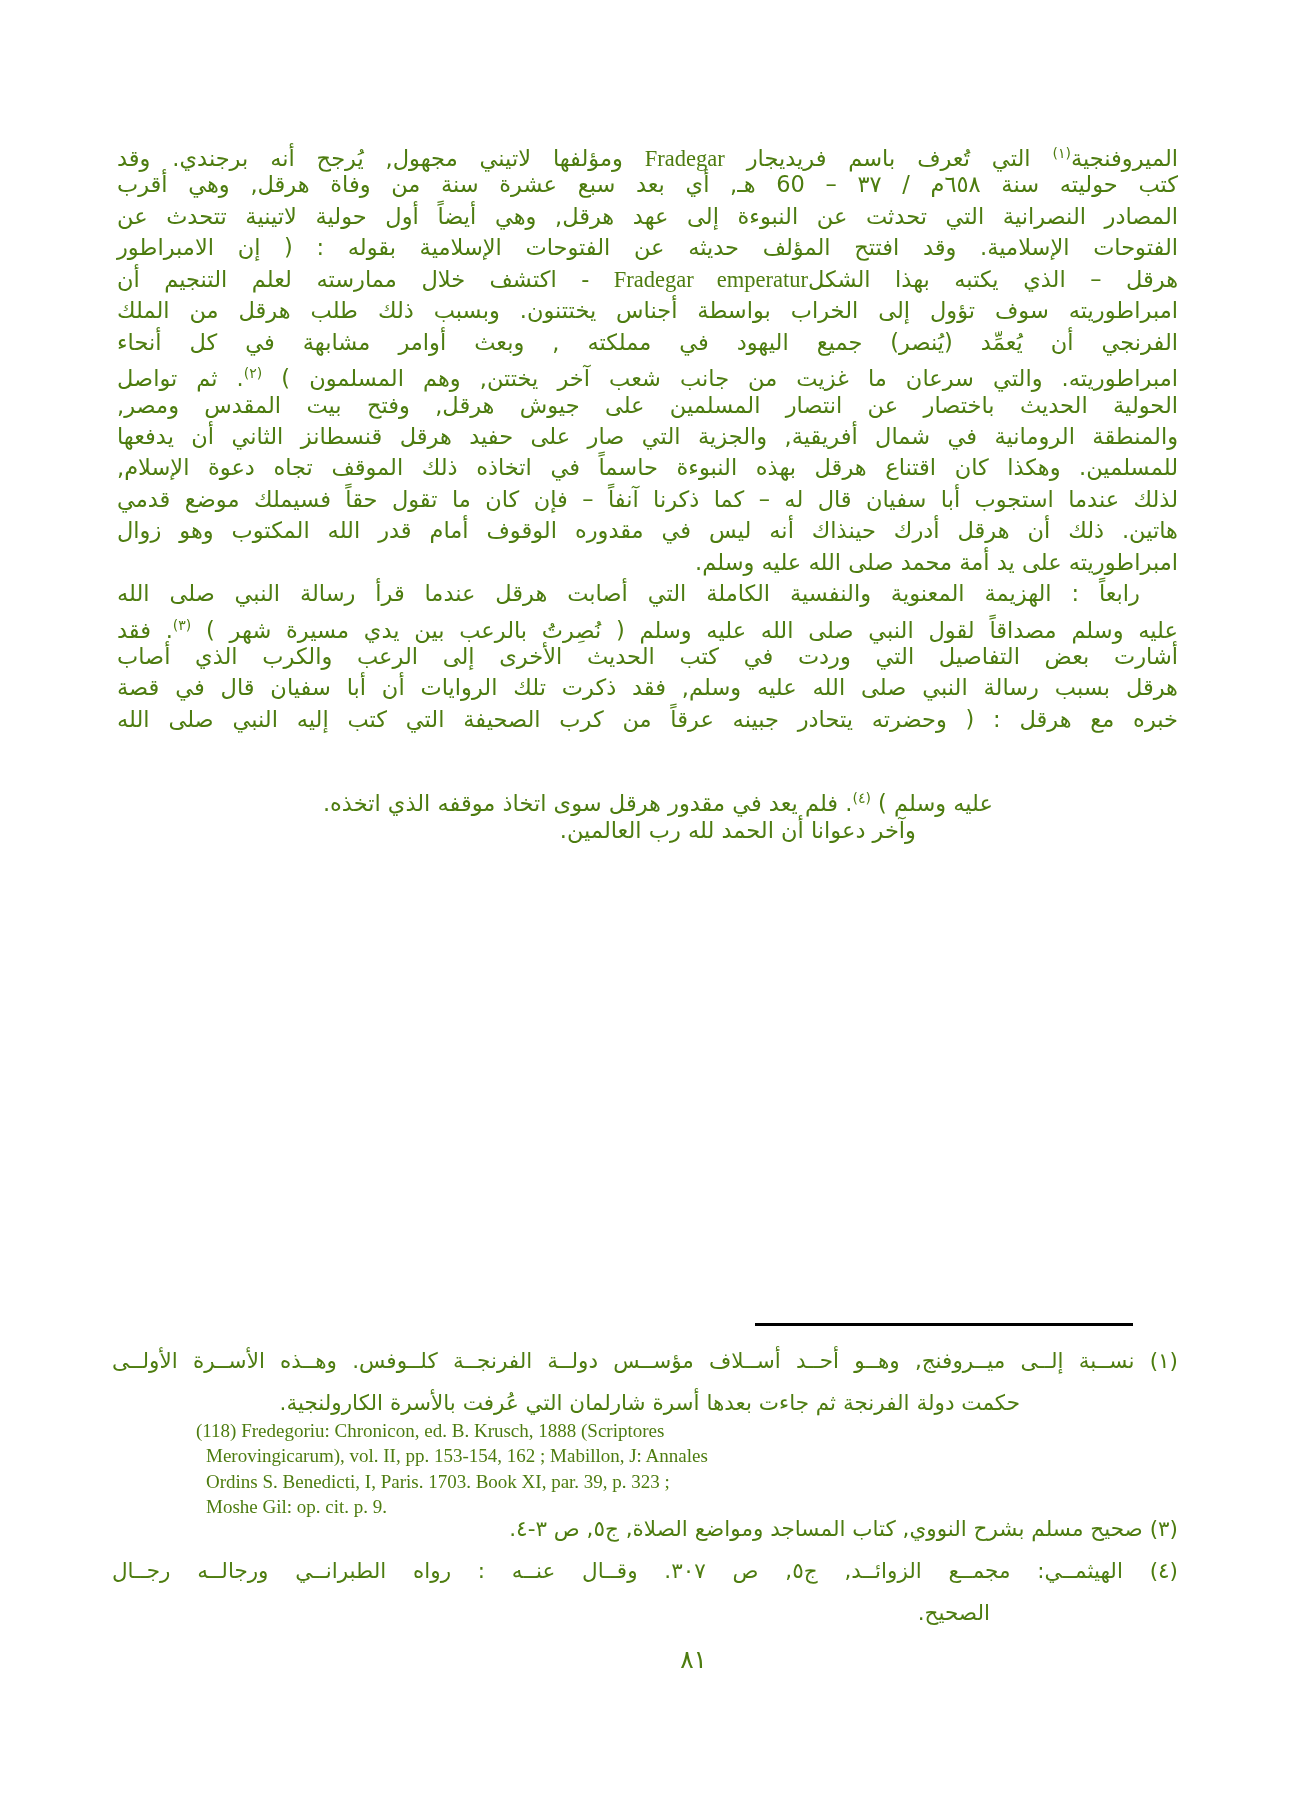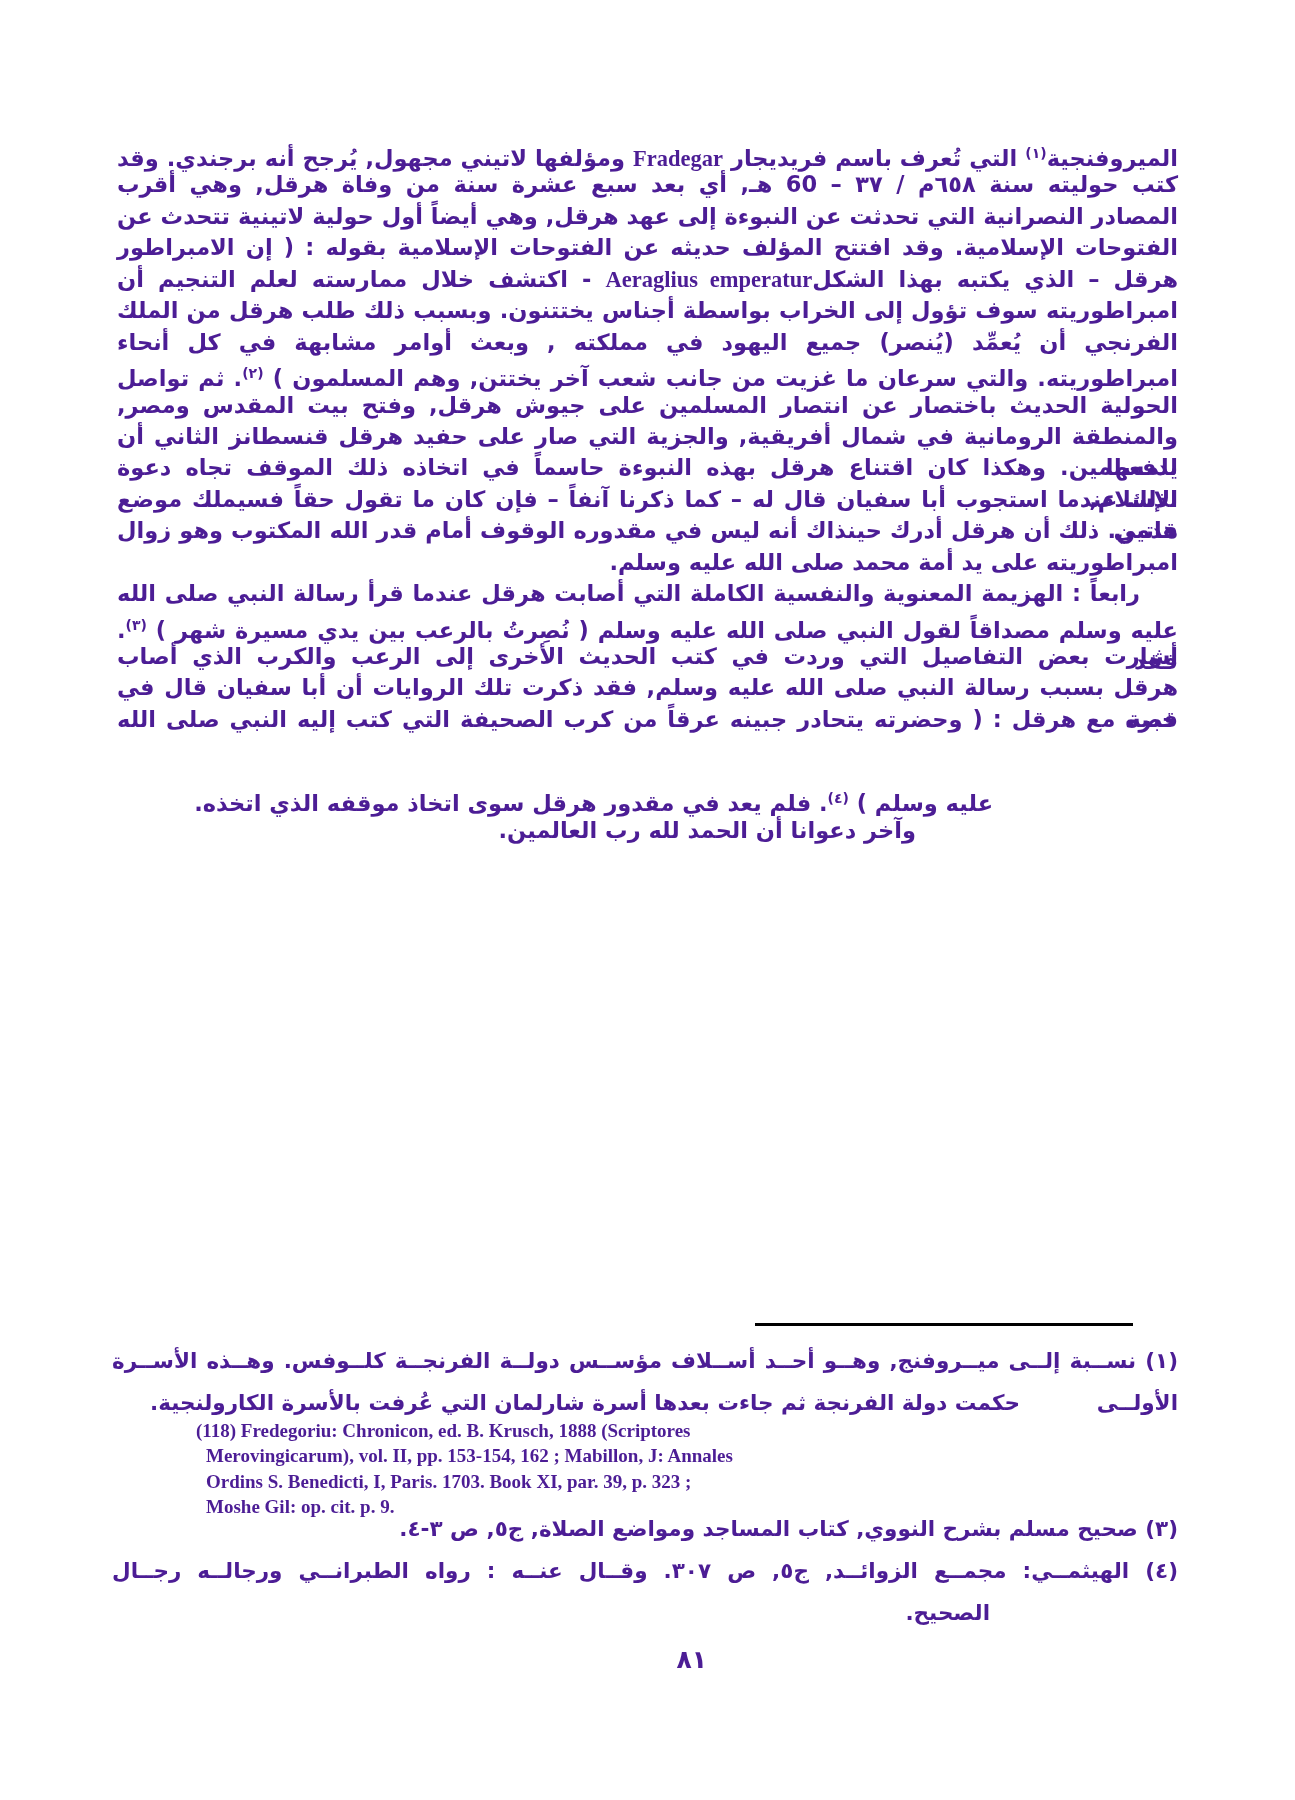--- a/index.html
+++ b/index.html
@@ -2,24 +2,23 @@
 <html lang="ar"><head>
 <meta charset="utf-8">
 <style>
   html, body { margin: 0; padding: 0; background: #e8e8e8; }
   .page {
     position: relative;
     width: 1295px;
     height: 1800px;
     margin: 0 auto;
     background: #ffffff;
-    color: #4c1d95;
+    color: #4d7c0f;
     overflow: hidden;
     font-family: "DejaVu Sans", sans-serif;
-    font-weight: bold;
   }
   .rtl { direction: rtl; }
   .abs { position: absolute; }
 
   
   .main-text {
     left: 117px;
     top: 138px;
     width: 1061px;
     font-size: 22.5px;
@@ -87,21 +86,21 @@
 </head>
 <body>
 
 <div class="page">
 
   <div class="abs rtl main-text">
       <div class="tline"><span class="seg">الميروفنجية</span><span class="seg seg-s">(١)</span><span class="seg"> التي تُعرف باسم فريديجار </span><span class="seg seg-l">Fradegar</span><span class="seg"> ومؤلفها لاتيني مجهول, يُرجح أنه برجندي. وقد</span></div>
       <div class="tline"><span class="seg">كتب حوليته سنة ٦٥٨م / ٣٧ – 60 هـ, أي بعد سبع عشرة سنة من وفاة هرقل, وهي أقرب</span></div>
       <div class="tline"><span class="seg">المصادر النصرانية التي تحدثت عن النبوءة إلى عهد هرقل, وهي أيضاً أول حولية لاتينية تتحدث عن</span></div>
       <div class="tline"><span class="seg">الفتوحات الإسلامية. وقد افتتح المؤلف حديثه عن الفتوحات الإسلامية بقوله : ( إن الامبراطور</span></div>
-      <div class="tline"><span class="seg">هرقل – الذي يكتبه بهذا الشكل</span><span class="seg seg-l">Aeraglius emperatur</span><span class="seg"> - اكتشف خلال ممارسته لعلم التنجيم أن</span></div>
+      <div class="tline"><span class="seg">هرقل – الذي يكتبه بهذا الشكل</span><span class="seg seg-l">Fradegar emperatur</span><span class="seg"> - اكتشف خلال ممارسته لعلم التنجيم أن</span></div>
       <div class="tline"><span class="seg">امبراطوريته سوف تؤول إلى الخراب بواسطة أجناس يختتنون. وبسبب ذلك طلب هرقل من الملك</span></div>
       <div class="tline"><span class="seg">الفرنجي أن يُعمِّد (يُنصر) جميع اليهود في مملكته , وبعث أوامر مشابهة في كل أنحاء</span></div>
       <div class="tline"><span class="seg">امبراطوريته. والتي سرعان ما غزيت من جانب شعب آخر يختتن, وهم المسلمون ) </span><span class="seg seg-s">(٢)</span><span class="seg">. ثم تواصل</span></div>
       <div class="tline"><span class="seg">الحولية الحديث باختصار عن انتصار المسلمين على جيوش هرقل, وفتح بيت المقدس ومصر,</span></div>
       <div class="tline"><span class="seg">والمنطقة الرومانية في شمال أفريقية, والجزية التي صار على حفيد هرقل قنسطانز الثاني أن يدفعها</span></div>
       <div class="tline"><span class="seg">للمسلمين. وهكذا كان اقتناع هرقل بهذه النبوءة حاسماً في اتخاذه ذلك الموقف تجاه دعوة الإسلام,</span></div>
       <div class="tline"><span class="seg">لذلك عندما استجوب أبا سفيان قال له – كما ذكرنا آنفاً – فإن كان ما تقول حقاً فسيملك موضع قدمي</span></div>
       <div class="tline"><span class="seg">هاتين. ذلك أن هرقل أدرك حينذاك أنه ليس في مقدوره الوقوف أمام قدر الله المكتوب وهو زوال</span></div>
       <div class="tline align-right"><span class="seg">امبراطوريته على يد أمة محمد صلى الله عليه وسلم.</span></div>
       <div class="tline" style="padding-right: 38px;"><span class="seg">رابعاً : الهزيمة المعنوية والنفسية الكاملة التي أصابت هرقل عندما قرأ رسالة النبي صلى الله</span></div>

